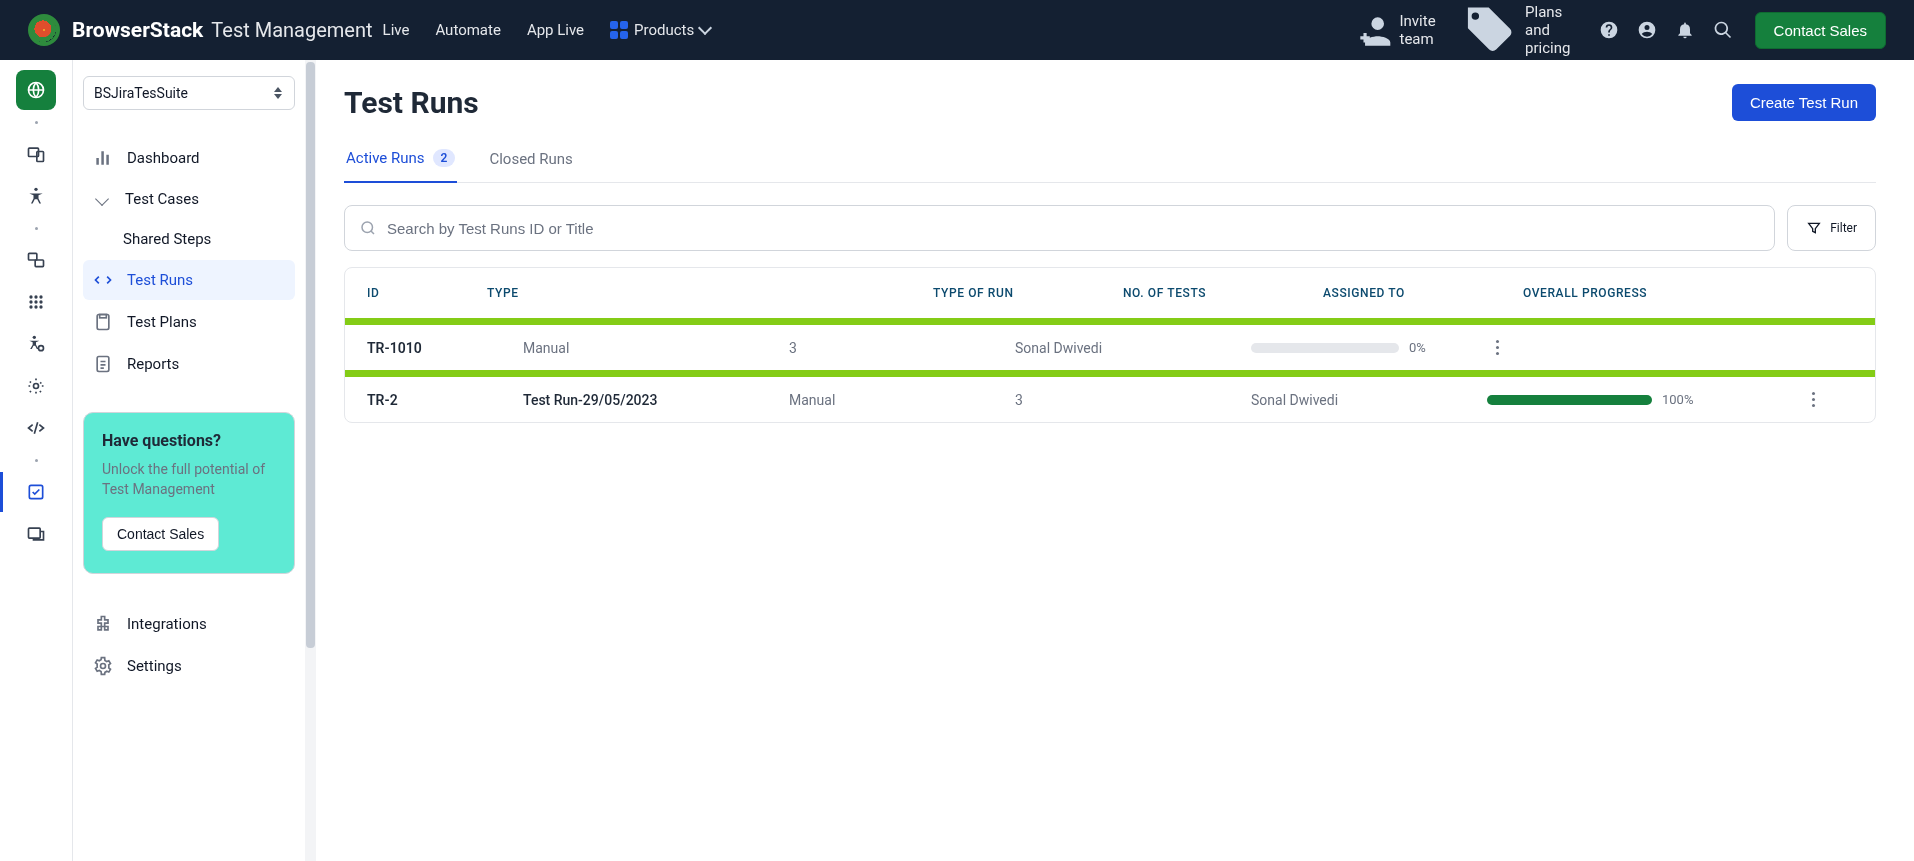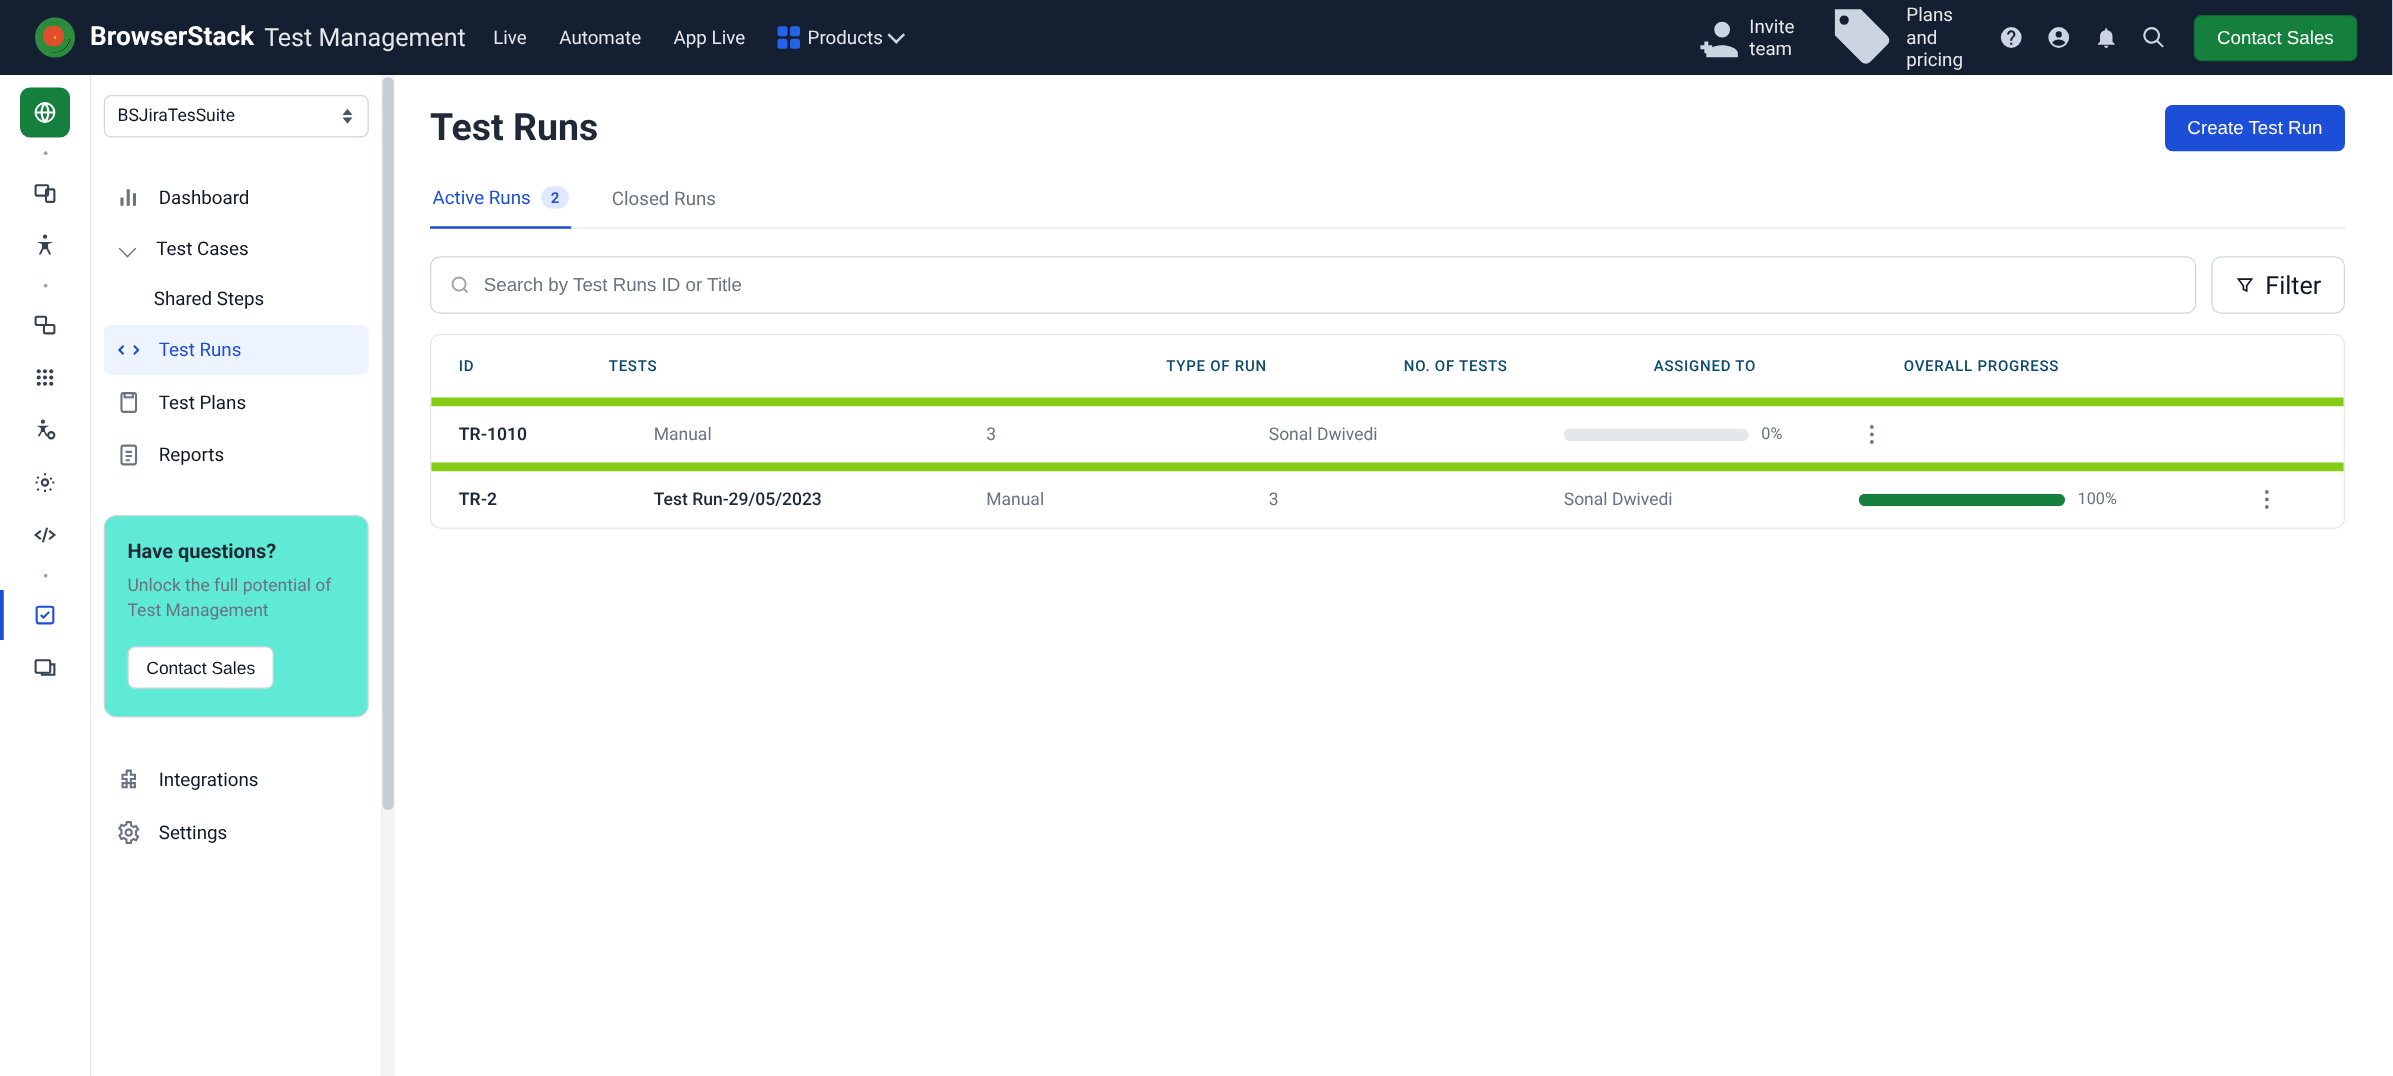--- a/index.html
+++ b/index.html
@@ -29,21 +29,21 @@
     margin-right: 12px;
     position: relative;
   }
   .logo-circle::after {
     content:""; position:absolute; inset:5px; border-radius:50%; background:#e04e2c;
   }
   .logo-circle::before {
     content:""; position:absolute; inset:11px; border-radius:50%; background:#f5b82e; z-index:1;
   }
   .brand { font-size: 21px; font-weight: 700; margin-right: 8px; }
-  .brand-sub { font-size: 20px; font-weight: 400; color: #e5e7eb; margin-right: 22px; }
+  .brand-sub { font-size: 20px; font-weight: 400; color: #e5e7eb; margin-right: 10px; }
   .nav-links { display: flex; align-items: center; gap: 26px; }
   .nav-link { color: #e5e7eb; font-size: 15px; cursor: pointer; display:flex; align-items:center; gap:6px;}
   .nav-link.products .grid-icon {
     width:18px;height:18px; display:grid; grid-template-columns:1fr 1fr; grid-template-rows:1fr 1fr; gap:2px;
   }
   .nav-link.products .grid-icon span{ background:#2563eb; border-radius:2px; }
   .chevron-down { width:10px;height:10px;border-right:2px solid #cbd5e1;border-bottom:2px solid #cbd5e1;transform:rotate(45deg);margin-top:-4px;}
   .topbar-spacer { flex: 1; }
   .top-act { display:flex; align-items:center; gap:8px; margin-left:22px; color:#e5e7eb; font-size:15px; cursor:pointer;}
   .top-icon { width:20px;height:20px; display:flex;align-items:center;justify-content:center; margin-left:18px; cursor:pointer;}
@@ -160,21 +160,21 @@
     display:flex; align-items:center; padding:0 14px; gap:10px;
   }
   .search-box svg { width:18px;height:18px;color:#9ca3af;}
   .search-box input {
     border:none; outline:none; flex:1; font-size:15px; color:#111827;
   }
   .search-box input::placeholder{ color:#6b7280;}
   .filter-btn {
     height:46px; border:1px solid #d1d5db; border-radius:8px;
     display:flex; align-items:center; gap:8px; padding:0 18px;
-    font-size:20px; cursor:pointer; background:#fff; color:#111827;
+    font-size:12px; cursor:pointer; background:#fff; color:#111827;
   }
 
   
   .tbl {
     margin-top:16px; border:1px solid #e5e7eb; border-radius:8px; overflow:hidden;
   }
   .tbl-row { display:grid; grid-template-columns: 120px 1fr 190px 200px 200px 280px 50px; align-items:center; padding:0 22px;}
   .tbl-head { height:50px; color:#0c4a6e; font-size:12px; letter-spacing:.6px; font-weight:500;}
   .tbl-body .tbl-row { height:52px; border-top:7px solid #84cc16; font-size:14px;gap:36px; }
   .tbl-body .tbl-row .c-id { font-weight:600;}
@@ -424,21 +424,21 @@
         <svg viewBox="0 0 24 24" fill="none" stroke="currentColor" stroke-width="2" style="width:16px;height:16px">
             <path d="M4 5h16l-6 8v6l-4-2v-4Z"></path>
           </svg>
         <span>Filter</span>
       </div>
     </div>
 
     <div class="tbl">
       <div class="tbl-row tbl-head">
         <div>ID</div>
-        <div>TESTS</div>
+        <div>TYPE</div>
         <div>TYPE OF RUN</div>
         <div>NO. OF TESTS</div>
         <div>ASSIGNED TO</div>
         <div>OVERALL PROGRESS</div>
         <div></div>
       </div>
       <div class="tbl-body" id="tbl-body">
           <div class="tbl-row">
             <div class="c-id">TR-1010</div>
             <div class="c-type">Manual</div>

